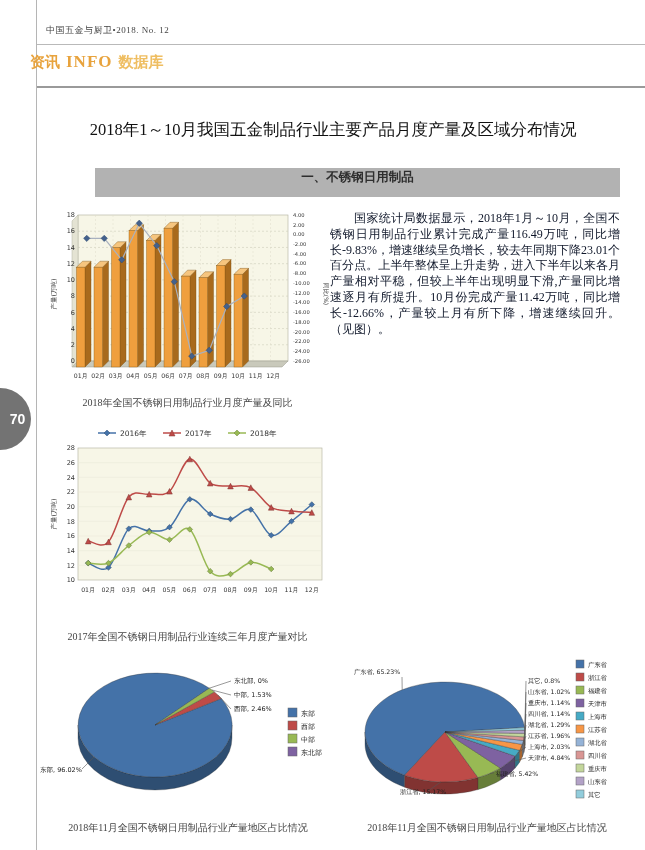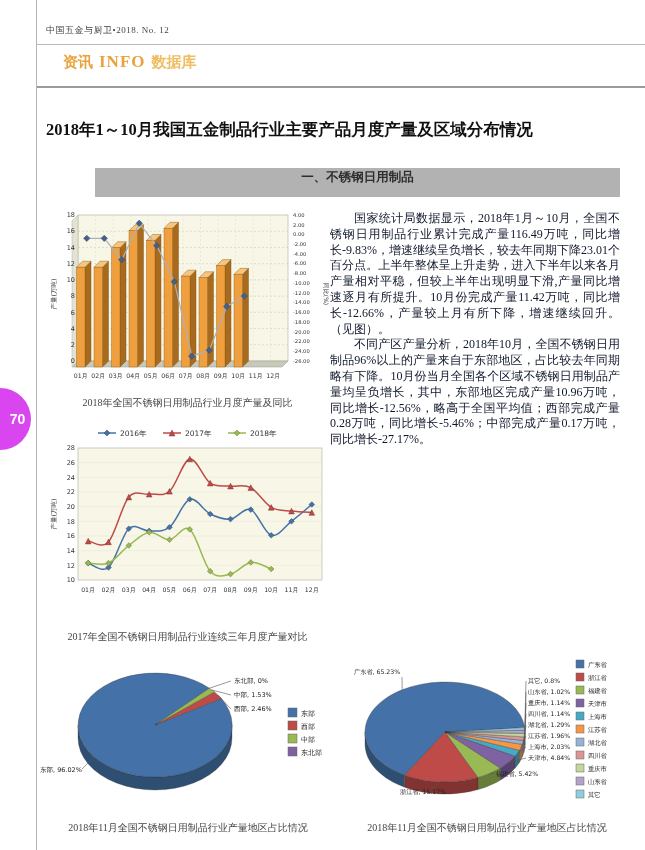--- a/index.html
+++ b/index.html
@@ -1,29 +1,29 @@
 <!DOCTYPE html>
 <html><head>
 <meta charset="utf-8">
 <style>
   html,body{margin:0;padding:0;background:#fff;}
   .page{position:relative;width:645px;height:850px;background:#ffffff;overflow:hidden;
         font-family:"Liberation Serif","DejaVu Serif",serif;color:#222;border-radius:13px;}
   .left-rule{position:absolute;left:36px;top:0;width:1px;height:850px;background:#b5b5b5;}
   .journal-line{position:absolute;left:46px;top:24px;font-size:9px;letter-spacing:.5px;color:#444;}
   .rule-1{position:absolute;left:37px;top:44px;right:0;height:1px;background:#b9b9b9;}
-  .rubric{position:absolute;left:63px;top:52px;font-size:15px;font-weight:bold;color:#E8A33D;}
+  .rubric{position:absolute;left:30px;top:52px;font-size:15px;font-weight:bold;color:#E8A33D;}
   .rubric .info{font-size:17px;letter-spacing:1px;margin:0 6px;}
   .rubric .db{color:#EFBE62;}
   .rule-2{position:absolute;left:37px;top:86px;right:0;height:2px;background:#9a9a9a;}
-  .title{position:absolute;left:46px;top:118px;width:574px;text-align:left;
-         font-size:16.5px;font-weight:bold;color:#111;line-height:1.4;}
+  .title{position:absolute;left:46px;top:118px;width:574px;text-align:center;
+         font-size:16.5px;font-weight:normal;color:#111;line-height:1.4;}
   .section-bar{position:absolute;left:95px;top:168px;width:525px;height:29px;background:#b2b2b2;
          text-align:center;font-size:12.5px;font-weight:bold;color:#2e2e2e;line-height:19px;}
-  .page-badge{position:absolute;left:0;top:388px;width:31px;height:62px;background:#d946ef;
+  .page-badge{position:absolute;left:0;top:388px;width:31px;height:62px;background:#737373;
          border-radius:0 31px 31px 0;color:#fff;font-family:"Liberation Sans",sans-serif;
          font-size:14px;font-weight:bold;display:flex;align-items:center;justify-content:center;padding-left:4px;box-sizing:border-box;}
   .body-col{position:absolute;left:330px;top:211px;width:290px;font-size:12px;line-height:15.8px;
          text-align:justify;color:#0f172a;}
   .body-col p{margin:0;text-indent:2em;}
   .caption{position:absolute;font-size:10px;color:#444;text-align:center;}
   #cap1{left:45px;top:396px;width:285px;}
   #cap2{left:45px;top:630px;width:285px;}
   #cap3{left:38px;top:821px;width:300px;}
   #cap4{left:336px;top:821px;width:302px;}
@@ -328,15 +328,14 @@
       <text x="250" y="121" font-size="6.3" fill="#222">重庆市</text>
       <rect x="238" y="127" width="8" height="8" fill="#B3A2C7" stroke="#666" stroke-width="0.5"></rect>
       <text x="250" y="134" font-size="6.3" fill="#222">山东省</text>
       <rect x="238" y="140" width="8" height="8" fill="#92CDDC" stroke="#666" stroke-width="0.5"></rect>
       <text x="250" y="147" font-size="6.3" fill="#222">其它</text>
     </svg>
   <div class="caption" id="cap4">2018年11月全国不锈钢日用制品行业产量地区占比情况</div>
 
   <div class="body-col">
     <p>国家统计局数据显示，2018年1月～10月，全国不锈钢日用制品行业累计完成产量116.49万吨，同比增长-9.83%，增速继续呈负增长，较去年同期下降23.01个百分点。上半年整体呈上升走势，进入下半年以来各月产量相对平稳，但较上半年出现明显下滑,产量同比增速逐月有所提升。10月份完成产量11.42万吨，同比增长-12.66%，产量较上月有所下降，增速继续回升。（见图）。</p>
-    <p>不同产区产量分析，2018年10月，全国不锈钢日用制品96%以上的产量来自于东部地区，占比较去年同期略有下降。10月份当月全国各个区域不锈钢日用制品产量均呈负增长，其中，东部地区完成产量10.96万吨，同比增长-12.56%，略高于全国平均值；西部完成产量0.28万吨，同比增长-5.46%；中部完成产量0.17万吨，同比增长-27.17%。</p>
   </div>
 </div>
 
 </body></html>

